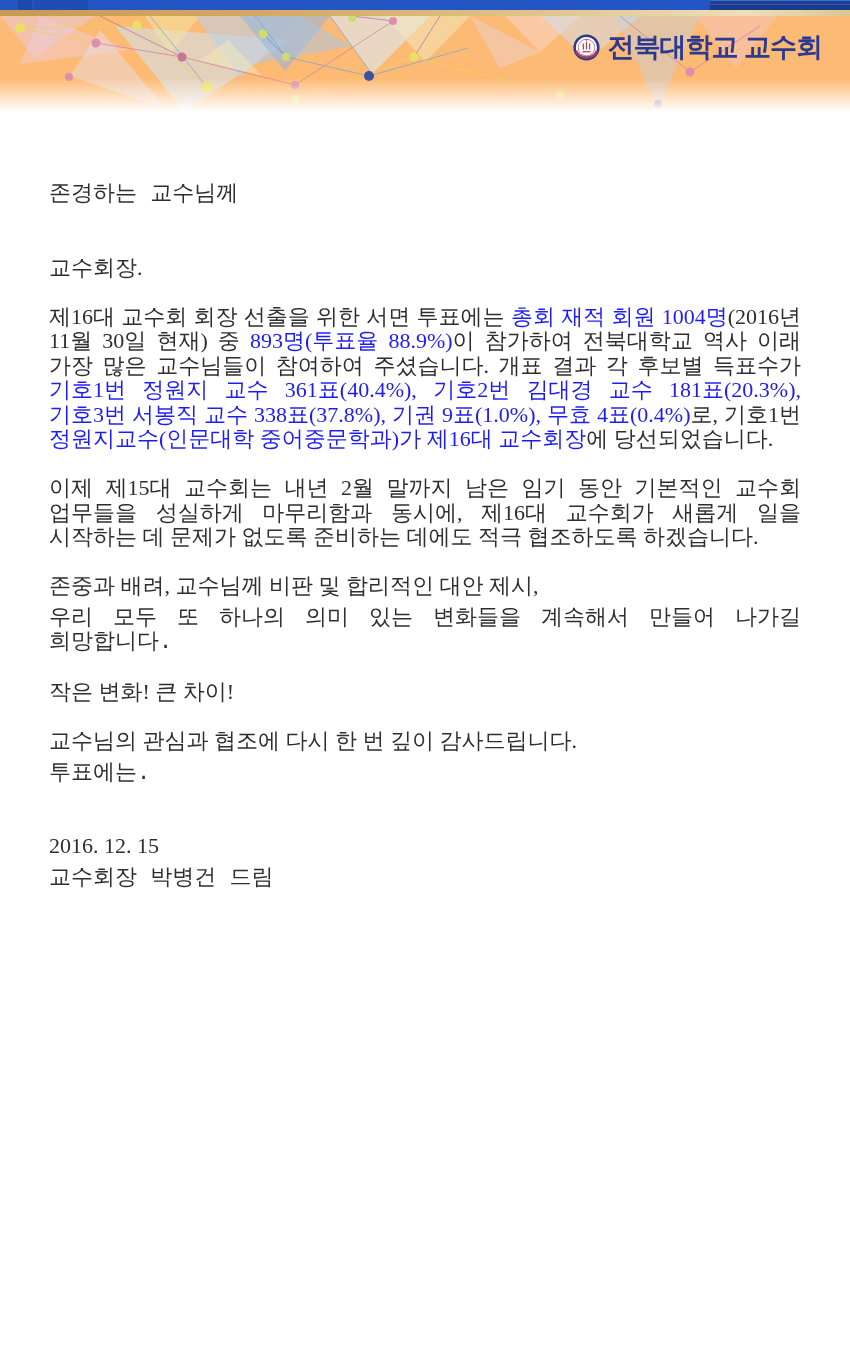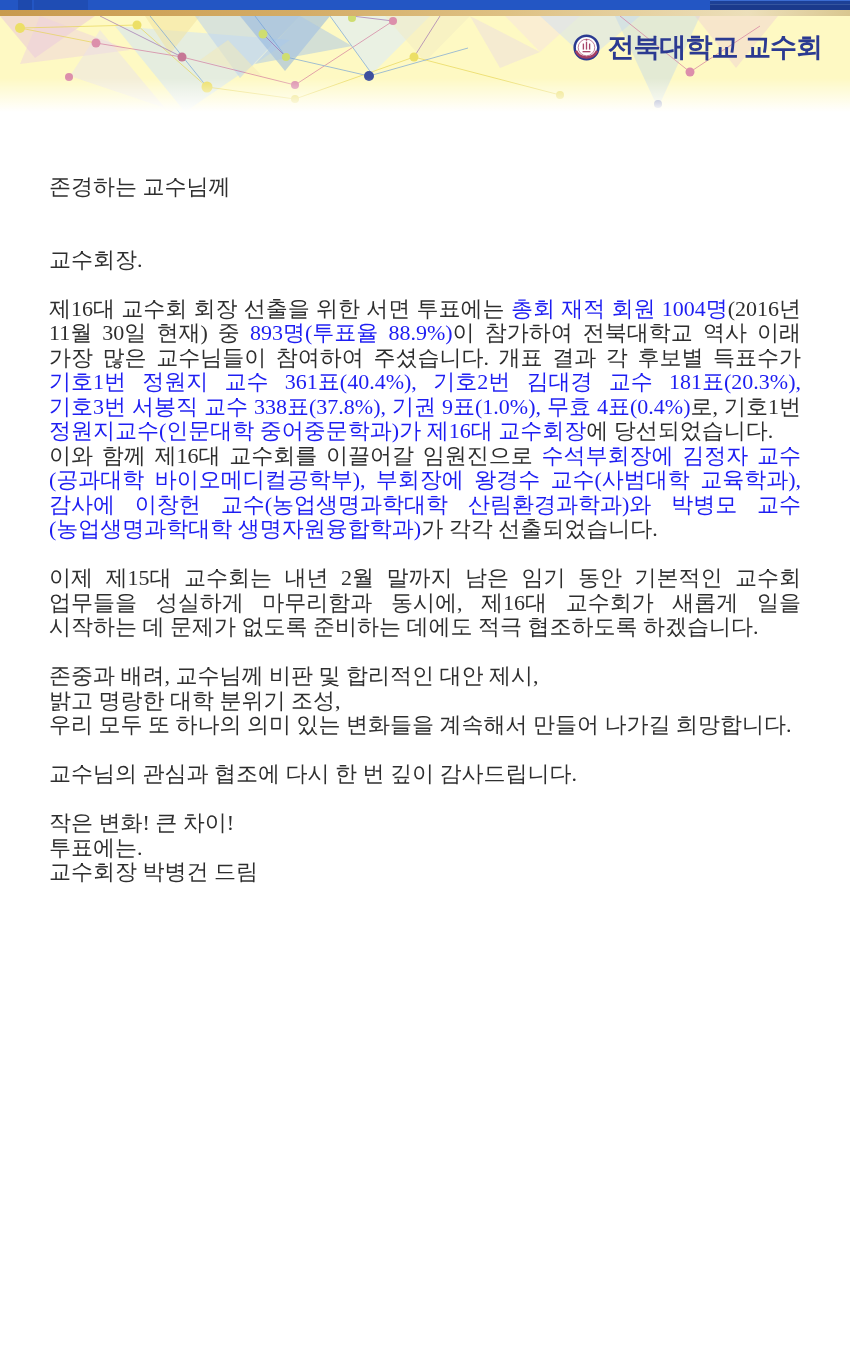--- a/index.html
+++ b/index.html
@@ -5,21 +5,21 @@
   html, body { margin: 0; padding: 0; }
   body {
     width: 850px; height: 1361px;
     background: #ffffff;
     font-family: "Liberation Serif", serif;
     overflow: hidden;
   }
   .page { position: relative; width: 850px; height: 1361px; background: #fff; }
 
   
-  .banner { position: relative; width: 850px; height: 112px; background: #fef9c3; }
+  .banner { position: relative; width: 850px; height: 112px; background: #fdba74; }
   .topbar {
     position: absolute; top: 0; left: 0; width: 850px; height: 10px;
     background: var(--c-top_bar_blue, #2356c4);
   }
   .topbar .seg { position: absolute; top: 0; height: 10px; display: block; }
   .topbar .seg1 { left: 18px; width: 14px; background: #1d49ad; }
   .topbar .seg2 { left: 34px; width: 54px; background: #1f4db4; }
   .topbar .rightshade {
     position: absolute; top: 0; right: 0; width: 140px; height: 10px;
     background: linear-gradient(180deg, #3b6cd1 0 1px, #1d4096 1px 4px, #35559e 4px 5px, #1b3a8c 5px 10px);
@@ -51,21 +51,21 @@
     padding: 63px 49px 0 49px;
     font-size: 22px;
     line-height: 24.5px;
     color: var(--c-body_text, #2e2e2e);
   }
   .para {
     margin: 0;
     text-align: justify;
     word-break: keep-all;
   }
-  .sp-none   { margin-top: 0; }
+  .sp-none   { margin-top: 8px; font-family: Liberation Mono, monospace; }
   .sp-single { margin-top: 24.5px; }
   .sp-double { margin-top: 48px; }
   .run-blue  { color: var(--c-highlight_blue, #1d1df2); }
 </style>
 </head>
 <body>
 
 <div class="page">
 
   <header class="banner">
@@ -157,24 +157,23 @@
         <circle cx="13" cy="5.6" r="0.9" fill="#a43f63" stroke="none"></circle>
       </svg>
       <span class="logotext">전북대학교 교수회</span>
     </div>
   </header>
 
   <main class="letter">
       <p class="para sp-none"><span class="run">존경하는 교수님께</span></p>
       <p class="para sp-double"><span class="run">교수회장.</span></p>
       <p class="para sp-single"><span class="run">제16대 교수회 회장 선출을 위한 서면 투표에는 </span><span class="run run-blue">총회 재적 회원 1004명</span><span class="run">(2016년 11월 30일 현재) 중 </span><span class="run run-blue">893명(투표율 88.9%)</span><span class="run">이 참가하여 전북대학교 역사 이래 가장 많은 교수님들이 참여하여 주셨습니다. 개표 결과 각 후보별 득표수가 </span><span class="run run-blue">기호1번 정원지 교수 361표(40.4%), 기호2번 김대경 교수 181표(20.3%), 기호3번 서봉직 교수 338표(37.8%), 기권 9표(1.0%), 무효 4표(0.4%)</span><span class="run">로, 기호1번 </span><span class="run run-blue">정원지교수(인문대학 중어중문학과)가 제16대 교수회장</span><span class="run">에 당선되었습니다.</span></p>
-      <p class="para sp-none"><span class="run">이와 함께 제16대 교수회를 이끌어갈 임원진으로 </span><span class="run run-blue">수석부회장에 김정자 교수(공과대학 바이오메디컬공학부), 부회장에 왕경수 교수(사범대학 교육학과), 감사에 이창헌 교수(농업생명과학대학 산림환경과학과)와 박병모 교수(농업생명과학대학 생명자원융합학과)</span><span class="run">가 각각 선출되었습니다.</span></p>
       <p class="para sp-single"><span class="run">이제 제15대 교수회는 내년 2월 말까지 남은 임기 동안 기본적인 교수회 업무들을 성실하게 마무리함과 동시에, 제16대 교수회가 새롭게 일을 시작하는 데 문제가 없도록 준비하는 데에도 적극 협조하도록 하겠습니다.</span></p>
       <p class="para sp-single"><span class="run">존중과 배려, 교수님께 비판 및 합리적인 대안 제시,</span></p>
-      <p class="para sp-none"><span class="run">밝고 명랑한 대학 분위기 조성,</span></p>
       <p class="para sp-none"><span class="run">우리 모두 또 하나의 의미 있는 변화들을 계속해서 만들어 나가길 희망합니다.</span></p>
+      <p class="para sp-single"><span class="run">작은 변화! 큰 차이!</span></p>
       <p class="para sp-single"><span class="run">교수님의 관심과 협조에 다시 한 번 깊이 감사드립니다.</span></p>
-      <p class="para sp-single"><span class="run">작은 변화! 큰 차이!</span></p>
       <p class="para sp-none"><span class="run">투표에는.</span></p>
+      <p class="para sp-double"><span class="run">2016. 12. 15</span></p>
       <p class="para sp-none"><span class="run">교수회장 박병건 드림</span></p>
     </main>
 
 </div>
 
 </body></html>

